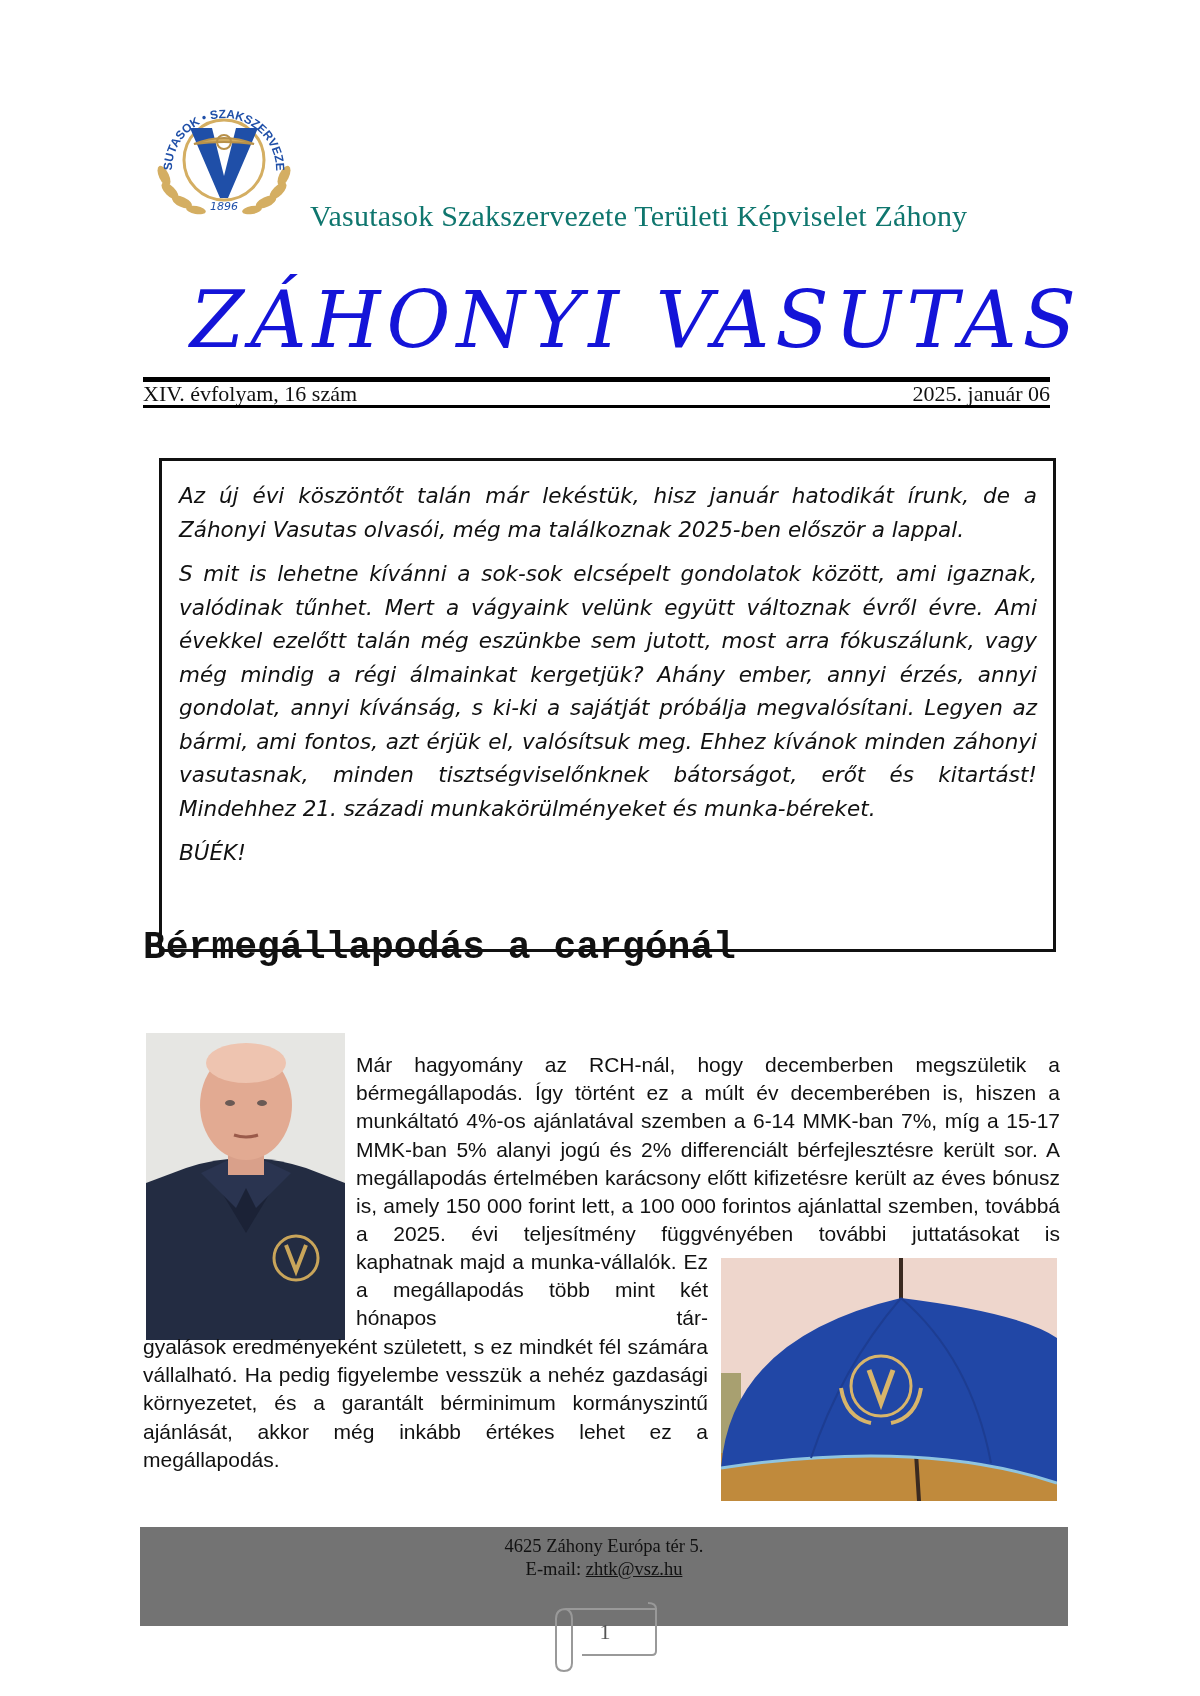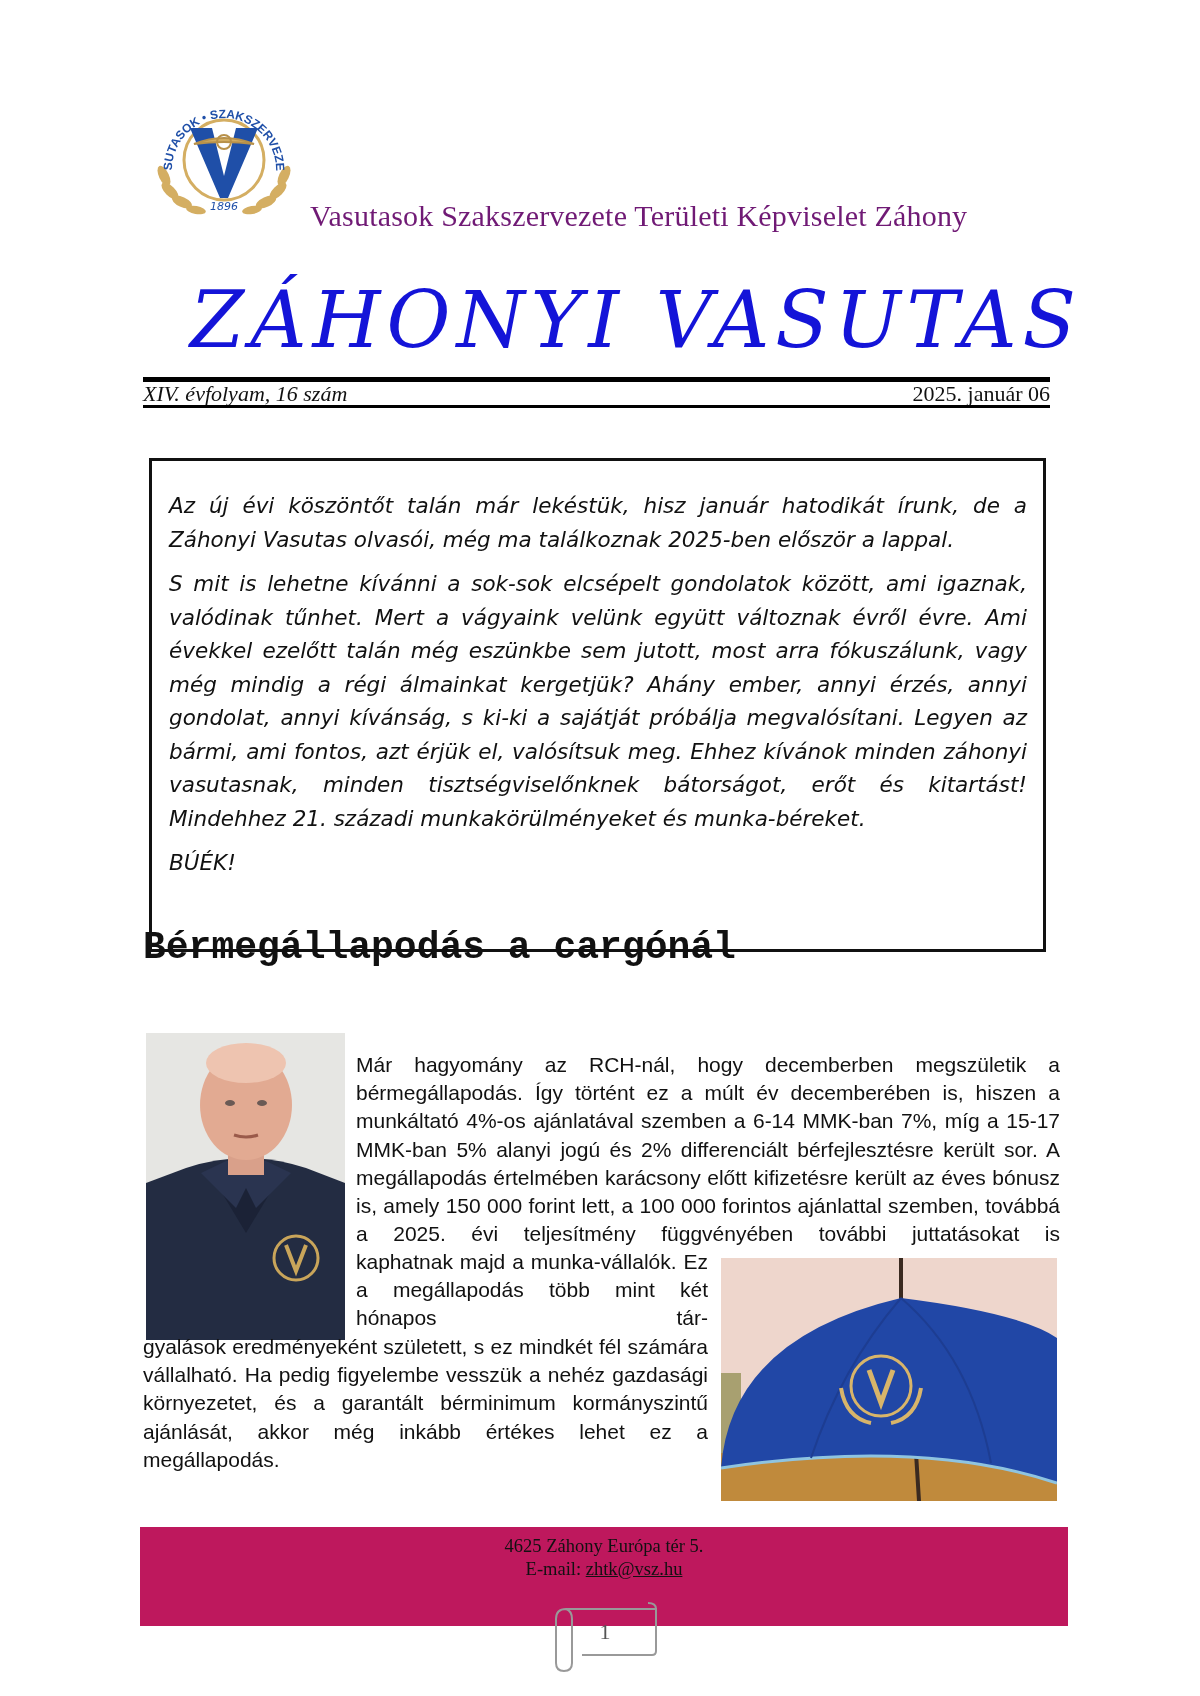--- a/index.html
+++ b/index.html
@@ -2,47 +2,47 @@
 <html><head>
 <meta charset="utf-8">
 <style>
   html, body { margin: 0; padding: 0; background: #ffffff; }
   body { width: 1200px; height: 1696px; position: relative; overflow: hidden; color: #111; }
   .abs { position: absolute; }
 
   
   .logo { left: 150px; top: 98px; width: 148px; height: 122px; }
 
-  .org-line { left: 310px; top: 196px; font-family: "Liberation Serif", serif; font-size: 30px; line-height: 40px; white-space: nowrap; color: #701a75; letter-spacing: 0.2px; }
+  .org-line { left: 310px; top: 196px; font-family: "Liberation Serif", serif; font-size: 30px; line-height: 40px; white-space: nowrap; color: #0f766e; letter-spacing: 0.2px; }
 
   .masthead { left: 190px; top: 272px; width: 840px; font-family: "DejaVu Serif", serif; font-style: italic; font-size: 78px; line-height: 96px; color: #1414d8; letter-spacing: 6px; white-space: nowrap; text-align: right; }
 
   .rule-top { left: 143px; top: 377px; width: 907px; height: 5px; background: #000; }
-  .issue-left { left: 143px; top: 381px; font-family: "Liberation Serif", serif; font-size: 22px; line-height: 26px; white-space: nowrap; font-style: italic; }
+  .issue-left { left: 143px; top: 381px; font-family: "Liberation Serif", serif; font-size: 22px; line-height: 26px; white-space: nowrap; }
   .issue-right { right: 150px; top: 381px; font-family: "Liberation Serif", serif; font-size: 22px; line-height: 26px; white-space: nowrap; text-align: center; }
   .rule-bottom { left: 143px; top: 405px; width: 907px; height: 3px; background: #000; }
 
   
-  .editorial { left: 149px; top: 458px; width: 897px; height: 494px; border: 3px solid #111; box-sizing: border-box; padding: 28px 16px 0 17px; font-family: "DejaVu Sans", sans-serif; font-style: italic; font-size: 21.5px; line-height: 33.5px; color: #111; }
+  .editorial { left: 159px; top: 458px; width: 897px; height: 494px; border: 3px solid #111; box-sizing: border-box; padding: 18px 16px 0 17px; font-family: "DejaVu Sans", sans-serif; font-style: italic; font-size: 21.5px; line-height: 33.5px; color: #111; }
   .editorial p { margin: 0 0 11px 0; text-align: justify; }
   .editorial .sig { text-align: right; margin-top: 8px; }
 
   .article-heading { left: 143px; top: 930px; font-family: Liberation Mono, monospace; font-weight: bold; font-size: 38px; line-height: 36px; white-space: nowrap; }
 
   .photo-person { left: 146px; top: 1033px; width: 199px; height: 307px; overflow: hidden; }
   .photo-umbrella { left: 721px; top: 1258px; width: 336px; height: 243px; overflow: hidden; }
 
   .body-text { font-family: "Liberation Sans", sans-serif; font-size: 21px; line-height: 28.2px; color: #111; text-align: justify; text-align-last: justify; margin-top: 12px; }
   .body-block-1 { left: 356px; top: 1039px; width: 704px; }
   .body-block-2 { left: 356px; top: 1236px; width: 352px; }
   .body-block-3 { left: 143px; top: 1321px; width: 565px; }
   .last-line { text-align-last: left; }
 
   
-  .footer { left: 140px; top: 1527px; width: 928px; height: 99px; background: #be185d; font-family: "Liberation Serif", serif; font-size: 18.5px; line-height: 23px; color: #111; text-align: center; padding-top: 8px; box-sizing: border-box; }
+  .footer { left: 140px; top: 1527px; width: 928px; height: 99px; background: #737373; font-family: "Liberation Serif", serif; font-size: 18.5px; line-height: 23px; color: #111; text-align: center; padding-top: 8px; box-sizing: border-box; }
   .footer a { color: #111; text-decoration: underline; }
   .page-scroll { left: 552px; top: 1601px; width: 110px; height: 72px; }
   .page-num { left: 590px; top: 1619px; width: 30px; font-family: "Liberation Serif", serif; font-size: 22px; color: #555; text-align: center; }
 </style>
 </head>
 <body>
 
 <div class="abs logo">
   <svg width="148" height="122" viewBox="0 0 148 122">
     <defs>

